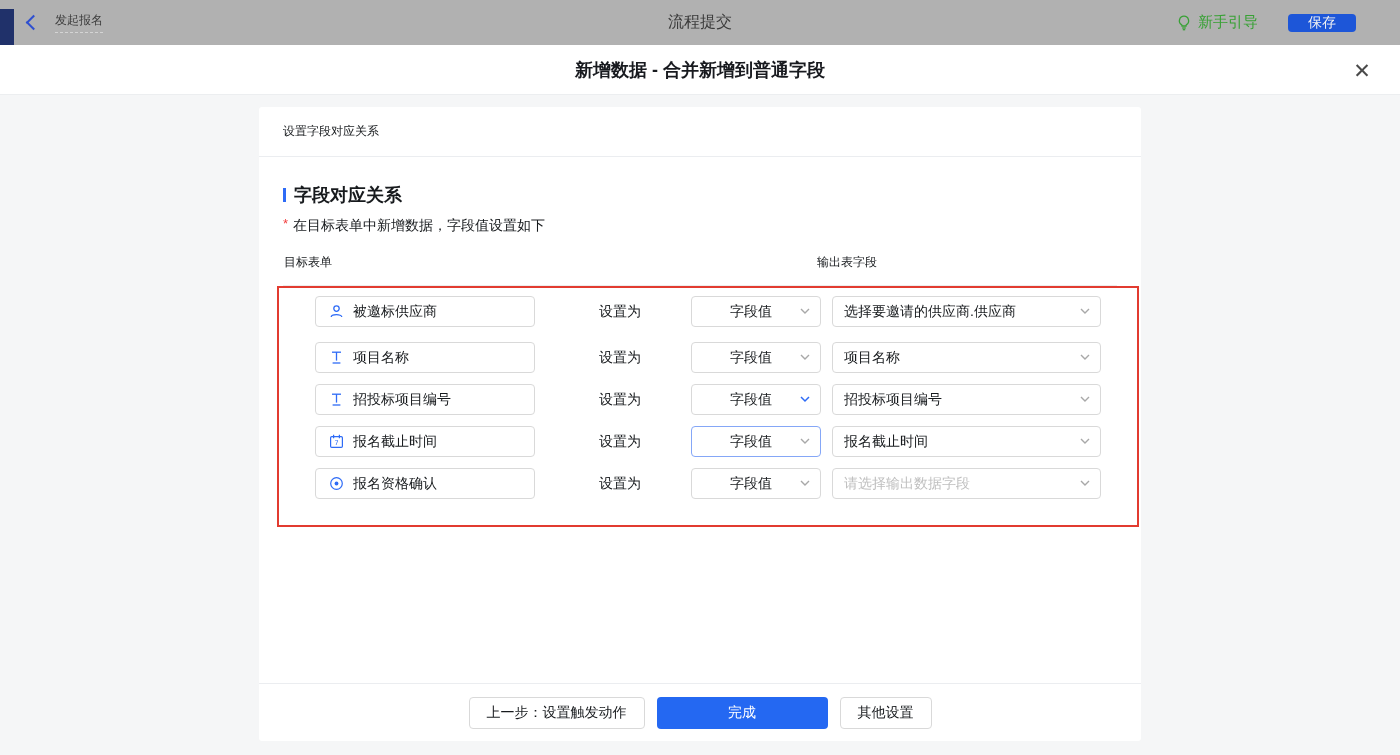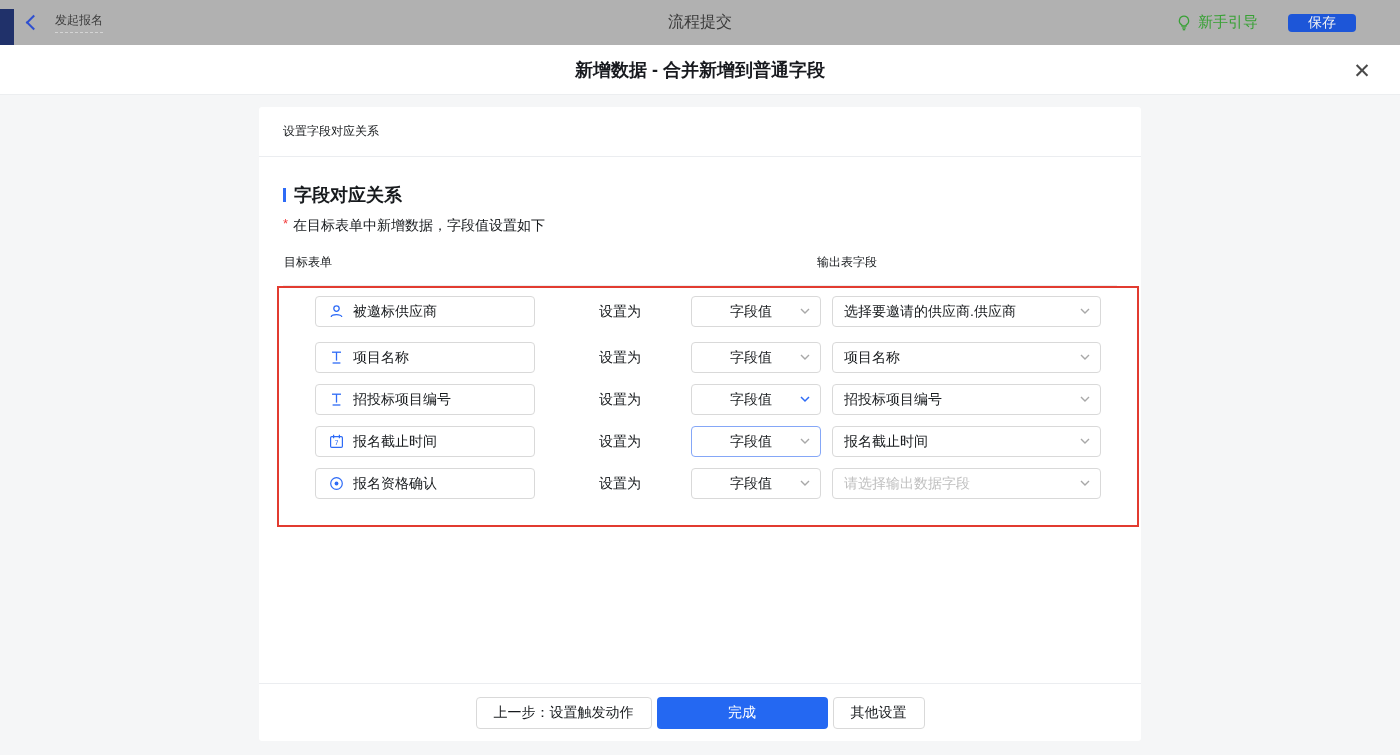--- a/index.html
+++ b/index.html
@@ -43,21 +43,21 @@
   .field-box .ficon { width:15px; height:15px; margin-right:9px; flex:none; display:flex; align-items:center; justify-content:center; }
   .setas { width:42px; margin-left:64px; margin-right:50px; font-size:14px; color:#171a1d; white-space:nowrap; }
   .select { height:31px; border:1px solid #d9d9d9; border-radius:4px; background:#fff; display:flex; align-items:center; justify-content:space-between; padding:0 10px 0 11px; font-size:14px; color:#171a1d; cursor:pointer; }
   .select.mode { width:130px; margin-right:11px;padding-left:38px; }
   .select.output { width:269px; }
   .select.focused { border-color:#85a7f7; }
   .select .chev { flex:none; margin-left:6px; }
   .placeholder { color:#bfbfbf; }
 
   
-  .card-footer { position:absolute; left:0; right:0; bottom:0; height:58px; border-top:1px solid #ebedf0; display:flex; align-items:center; justify-content:center; gap:5px; }
+  .card-footer { position:absolute; left:0; right:0; bottom:0; height:58px; border-top:1px solid #ebedf0; display:flex; align-items:center; justify-content:center; gap:12px; }
   .btn { height:32px; border-radius:4px; font-size:14px; display:flex; align-items:center; justify-content:center; cursor:pointer; }
   .btn.ghost { background:#fff; border:1px solid #d9d9d9; color:#171a1d; padding:0 17px; }
   .btn.primary { background:#2468f2; border:none; color:#ffffff; width:171px; }
 </style>
 </head>
 <body>
 
 <div class="topbar">
   <div class="corner-block"></div>
   <div class="back-group">

